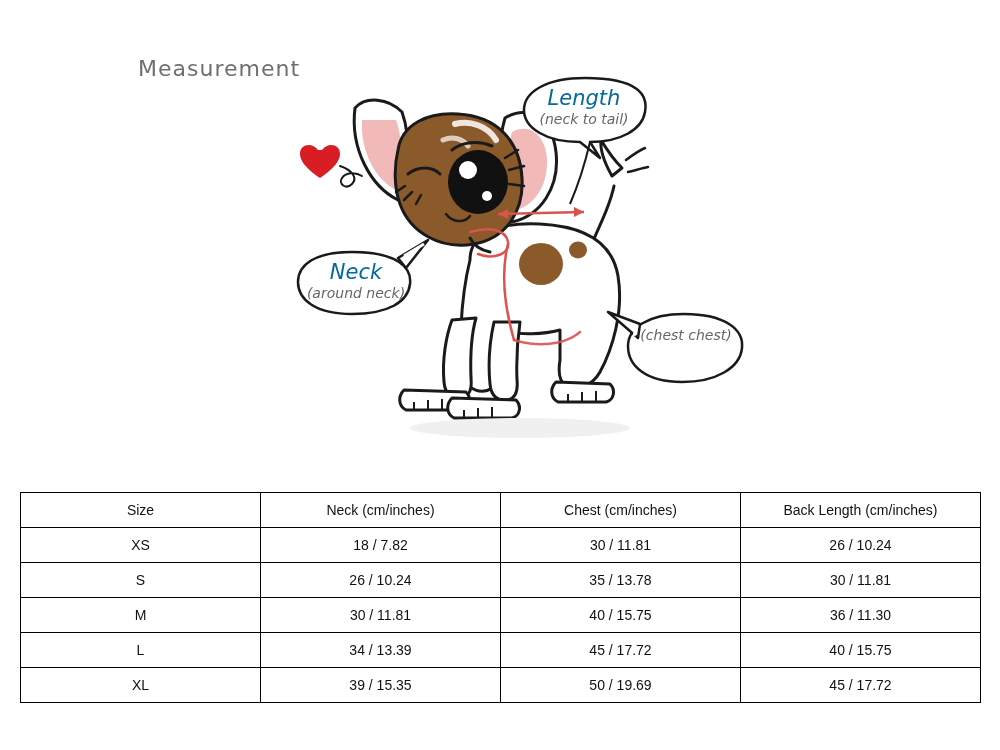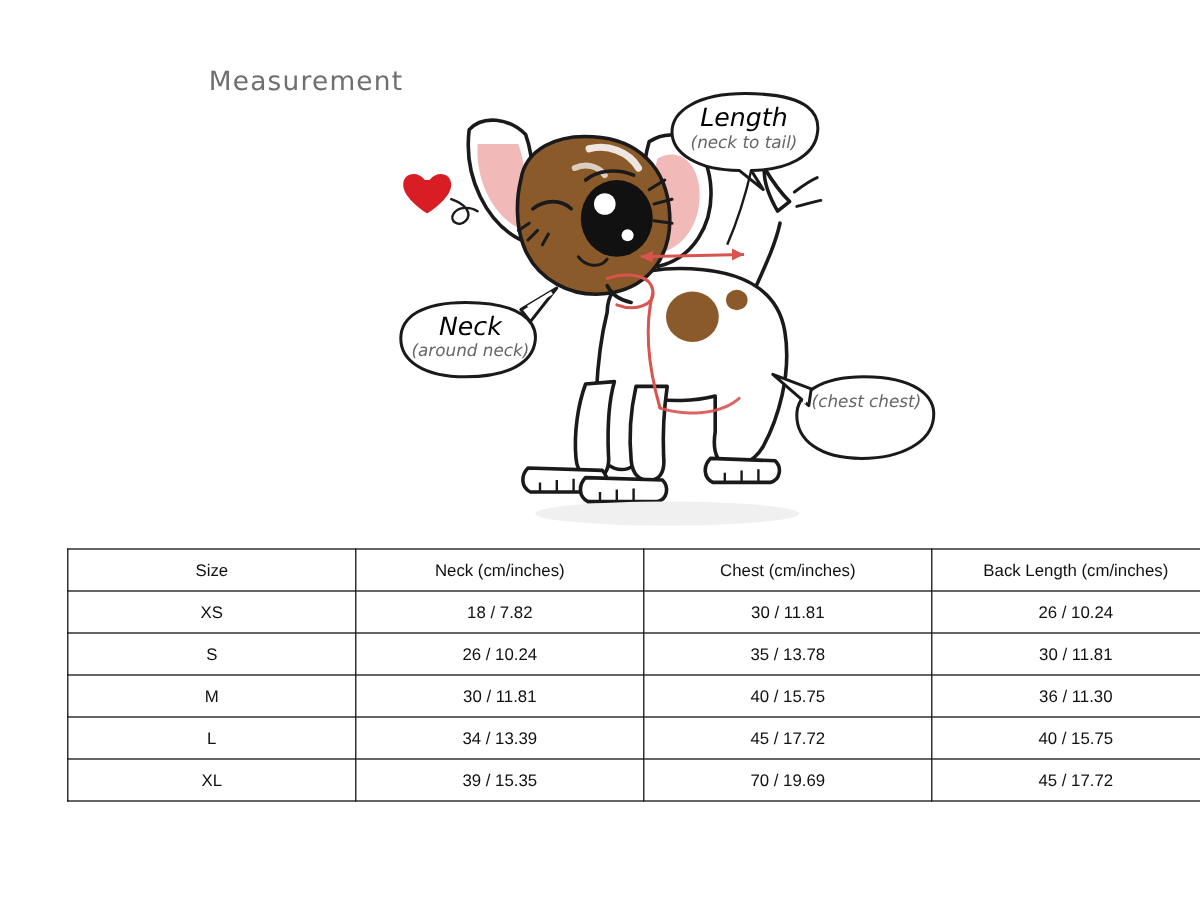--- a/index.html
+++ b/index.html
@@ -13,21 +13,20 @@
     font-family: "Liberation Sans", sans-serif;
     color: #222;
     position: relative;
     overflow: hidden;
   }
 
   .page {
     position: relative;
     width: 811px;
     height: 750px;
-    margin-left: 36px;
   }
 
   
   .illustration {
     position: absolute;
     left: 0;
     top: 0;
     width: 1000px;
     height: 470px;
   }
@@ -54,39 +53,39 @@
     position: absolute;
     text-align: center;
     color: #555;
     font-family: "DejaVu Sans", sans-serif;
     pointer-events: none;
   }
   .bubble-label .main {
     display: block;
     font-size: 21px;
     font-style: italic;
-    color: #000000;
+    color: #0369a1;
   }
   .bubble-label .sub {
     display: block;
     font-size: 14px;
     font-style: italic;
     color: #666;
     margin-top: 1px;
   }
 
   #bubble-length { left: 520px; top: 86px; width: 128px; }
   #bubble-neck   { left: 296px; top: 260px; width: 120px; }
   #bubble-chest  { left: 622px; top: 326px; width: 128px; }
 
   
   .size-table {
     position: absolute;
     left: 20px;
-    top: 457px;
+    top: 492px;
     width: 960px;
     border-collapse: collapse;
     table-layout: fixed;
   }
   .size-table td, .size-table th {
     border: 1px solid #000;
     height: 34px;
     text-align: center;
     vertical-align: middle;
     font-size: 14px;
@@ -267,19 +266,19 @@
       </tr>
       <tr>
         <td>L</td>
         <td>34 / 13.39</td>
         <td>45 / 17.72</td>
         <td>40 / 15.75</td>
       </tr>
       <tr>
         <td>XL</td>
         <td>39 / 15.35</td>
-        <td>70 / 19.69</td>
+        <td>50 / 19.69</td>
         <td>45 / 17.72</td>
       </tr>
     </tbody>
   </table>
 
 </div>
 
 </body></html>

